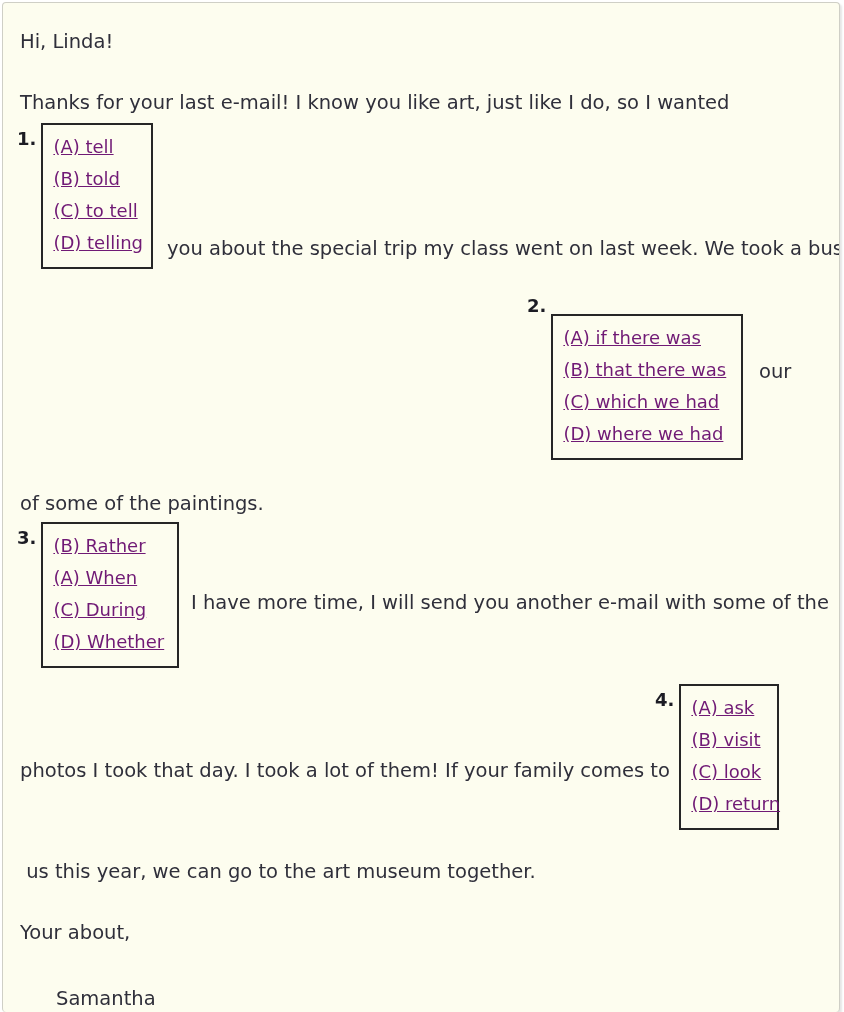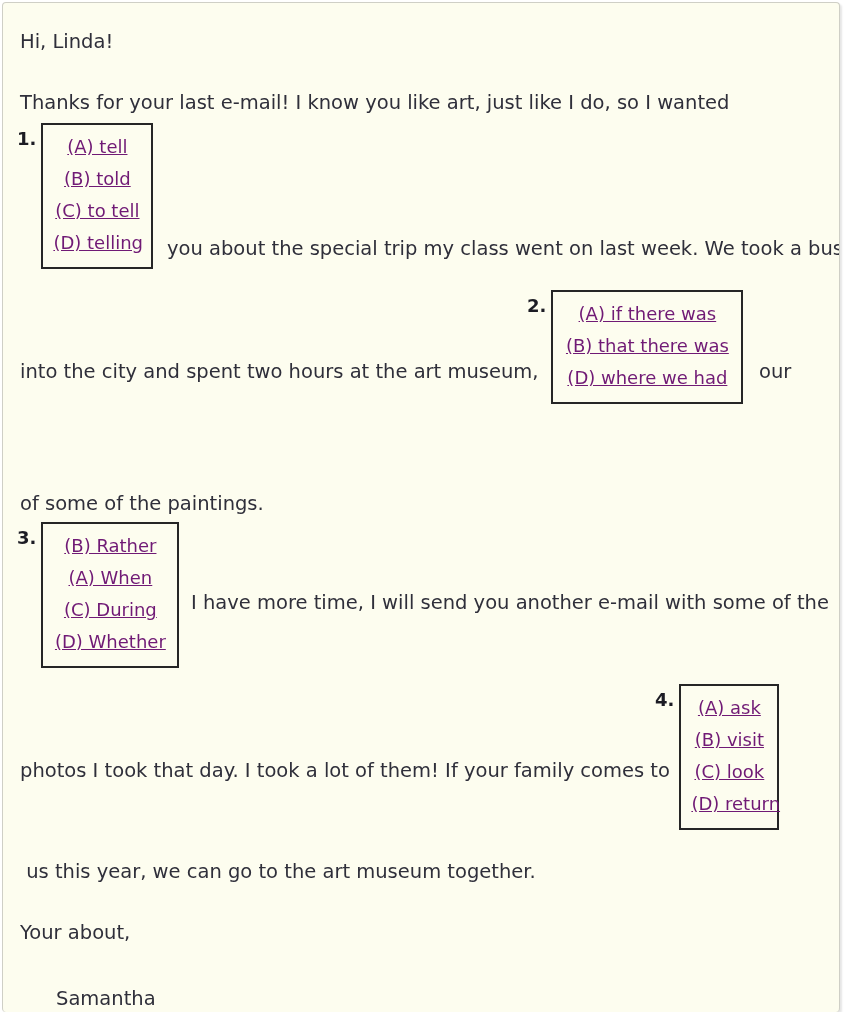--- a/index.html
+++ b/index.html
@@ -27,21 +27,20 @@
     border-radius: 4px;
     border-bottom: none;
     box-shadow: 2px 2px 2px rgba(0,0,0,0.10);
     overflow: hidden;
   }
 
   #passage-body {
     position: relative;
     width: 100%;
     height: 100%;
-    text-align: center;
   }
 
   
   .prose {
     position: absolute;
     font-size: 19.5px;
     line-height: 24px;
     color: #2f2f3a;
     white-space: pre;
   }
@@ -74,21 +73,21 @@
     padding: 6px 0 6px 0;
     white-space: pre;
     text-decoration: underline;
   }
 
   
   #q1 { left: 14px;  top: 120px; }
   #q1 .choicebox { width: 112px; }
 
   #q2 { left: 524px; top: 287px; }
-  #q2 .choicebox { width: 192px; }
+  #q2 .choicebox { width: 192px; margin-top: 24px; }
 
   #q3 { left: 14px;  top: 519px; }
   #q3 .choicebox { width: 138px; }
 
   #q4 { left: 652px; top: 681px; }
   #q4 .choicebox { width: 100px; }
 
   
   #line-greeting   { left: 17px;  top: 27px; }
   #line-p1a        { left: 17px;  top: 88px; }
@@ -108,21 +107,20 @@
 
 <div id="passage-card">
   <div id="passage-body">
 
     <div class="prose" id="line-greeting">Hi, Linda!</div>
 
     <div class="prose" id="line-p1a">Thanks for your last e-mail! I know you like art, just like I do, so I wanted</div>
 
     <div class="prose" id="line-p1b">you about the special trip my class went on last week. We took a bus</div>
 
-    <div class="prose" id="line-p1c">into the city and spent two hours at the art museum,</div>
 
     <div class="prose" id="line-p1d">our</div>
 
 
     <div class="prose" id="line-p1f">of some of the paintings.</div>
 
     <div class="prose" id="line-p2a">I have more time, I will send you another e-mail with some of the</div>
 
     <div class="prose" id="line-p2b">photos I took that day. I took a lot of them! If your family comes to</div>
 
@@ -140,20 +138,21 @@
         <div class="choice">(C) to tell</div>
         <div class="choice">(D) telling</div>
       </div>
     </div>
 
     <div class="question" id="q2">
       <div class="qnum">2.</div>
       <div class="choicebox">
         <div class="choice">(A) if there was</div>
         <div class="choice">(B) that there was</div>
+        <div class="choice">(C) which we had</div>
         <div class="choice">(D) where we had</div>
       </div>
     </div>
 
     <div class="question" id="q3">
       <div class="qnum">3.</div>
       <div class="choicebox">
         <div class="choice">(B) Rather</div>
         <div class="choice">(A) When</div>
         <div class="choice">(C) During</div>

